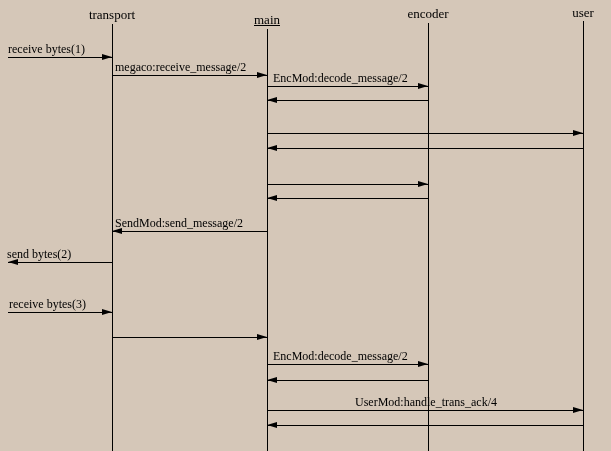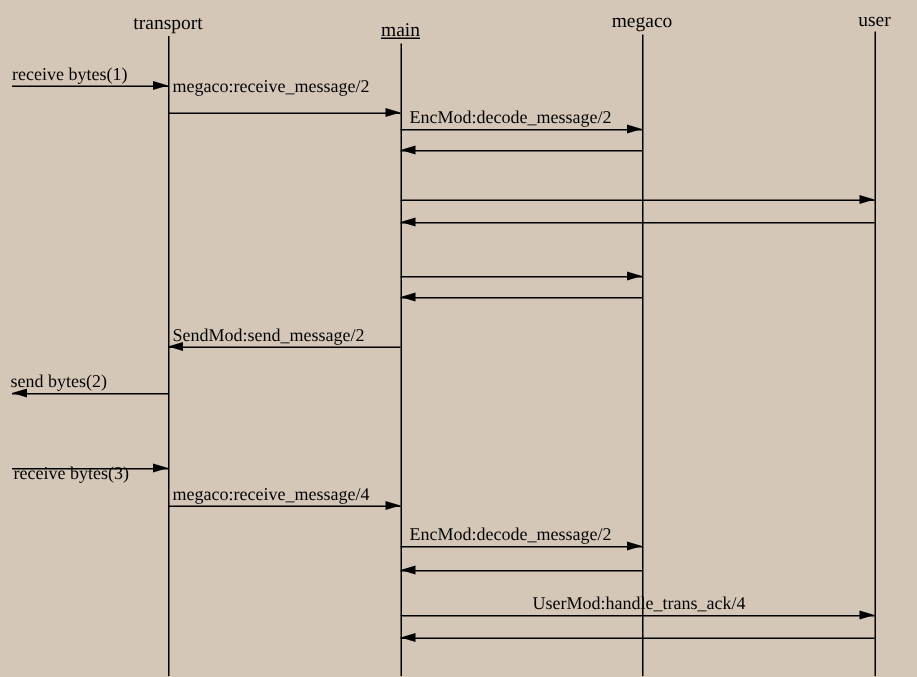--- a/index.html
+++ b/index.html
@@ -56,30 +56,30 @@
   }
 </style>
 </head>
 <body>
 
 <div id="diagram" style="background: rgb(213, 199, 184); width: 611px; height: 451px; text-align: right;">
     <div class="lifeline-label" style="left: 112px; top: 8px;">transport</div>
     <div class="lifeline" style="left: 112px; top: 24px; height: 427px;"></div>
     <div class="lifeline-label" style="left: 267px; top: 13px; text-decoration: underline;">main</div>
     <div class="lifeline" style="left: 267px; top: 29px; height: 422px;"></div>
-    <div class="lifeline-label" style="left: 428px; top: 7px;">megaco</div>
+    <div class="lifeline-label" style="left: 428px; top: 7px;">encoder</div>
     <div class="lifeline" style="left: 428px; top: 23px; height: 428px;"></div>
     <div class="lifeline-label" style="left: 583px; top: 6px;">user</div>
     <div class="lifeline" style="left: 583px; top: 21px; height: 430px;"></div>
     <div class="msg-line" style="left: 8px; top: 57px; width: 104px;"></div>
     <div class="arrowhead right" style="top: 54px; left: 102px;"></div>
     <div class="msg-label" style="left: 8px; top: 43px;">receive bytes(1)</div>
     <div class="msg-line" style="left: 112px; top: 75px; width: 155px;"></div>
     <div class="arrowhead right" style="top: 72px; left: 257px;"></div>
-    <div class="msg-label" style="left: 115px; top: 51px;">megaco:receive_message/2</div>
+    <div class="msg-label" style="left: 115px; top: 61px;">megaco:receive_message/2</div>
     <div class="msg-line" style="left: 267px; top: 86px; width: 161px;"></div>
     <div class="arrowhead right" style="top: 83px; left: 418px;"></div>
     <div class="msg-label" style="left: 273px; top: 72px;">EncMod:decode_message/2</div>
     <div class="msg-line" style="left: 267px; top: 100px; width: 161px;"></div>
     <div class="arrowhead left" style="top: 97px; left: 267px;"></div>
     <div class="msg-line" style="left: 267px; top: 133px; width: 316px;"></div>
     <div class="arrowhead right" style="top: 130px; left: 573px;"></div>
     <div class="msg-line" style="left: 267px; top: 148px; width: 316px;"></div>
     <div class="arrowhead left" style="top: 145px; left: 267px;"></div>
     <div class="msg-line" style="left: 267px; top: 184px; width: 161px;"></div>
@@ -87,24 +87,23 @@
     <div class="msg-line" style="left: 267px; top: 198px; width: 161px;"></div>
     <div class="arrowhead left" style="top: 195px; left: 267px;"></div>
     <div class="msg-line" style="left: 112px; top: 231px; width: 155px;"></div>
     <div class="arrowhead left" style="top: 228px; left: 112px;"></div>
     <div class="msg-label" style="left: 115px; top: 217px;">SendMod:send_message/2</div>
     <div class="msg-line" style="left: 8px; top: 262px; width: 104px;"></div>
     <div class="arrowhead left" style="top: 259px; left: 8px;"></div>
     <div class="msg-label" style="left: 7px; top: 248px;">send bytes(2)</div>
     <div class="msg-line" style="left: 8px; top: 312px; width: 104px;"></div>
     <div class="arrowhead right" style="top: 309px; left: 102px;"></div>
-    <div class="msg-label" style="left: 9px; top: 309px;">receive bytes(3)</div>
+    <div class="msg-label" style="left: 9px; top: 298px;">receive bytes(3)</div>
     <div class="msg-line" style="left: 112px; top: 337px; width: 155px;"></div>
     <div class="arrowhead right" style="top: 334px; left: 257px;"></div>
-    <div class="msg-label" style="left: 115px; top: 323px;">megaco:receive_message/4</div>
     <div class="msg-line" style="left: 267px; top: 364px; width: 161px;"></div>
     <div class="arrowhead right" style="top: 361px; left: 418px;"></div>
     <div class="msg-label" style="left: 273px; top: 350px;">EncMod:decode_message/2</div>
     <div class="msg-line" style="left: 267px; top: 380px; width: 161px;"></div>
     <div class="arrowhead left" style="top: 377px; left: 267px;"></div>
     <div class="msg-line" style="left: 267px; top: 410px; width: 316px;"></div>
     <div class="arrowhead right" style="top: 407px; left: 573px;"></div>
     <div class="msg-label" style="left: 355px; top: 396px;">UserMod:handle_trans_ack/4</div>
     <div class="msg-line" style="left: 267px; top: 425px; width: 316px;"></div>
     <div class="arrowhead left" style="top: 422px; left: 267px;"></div>

